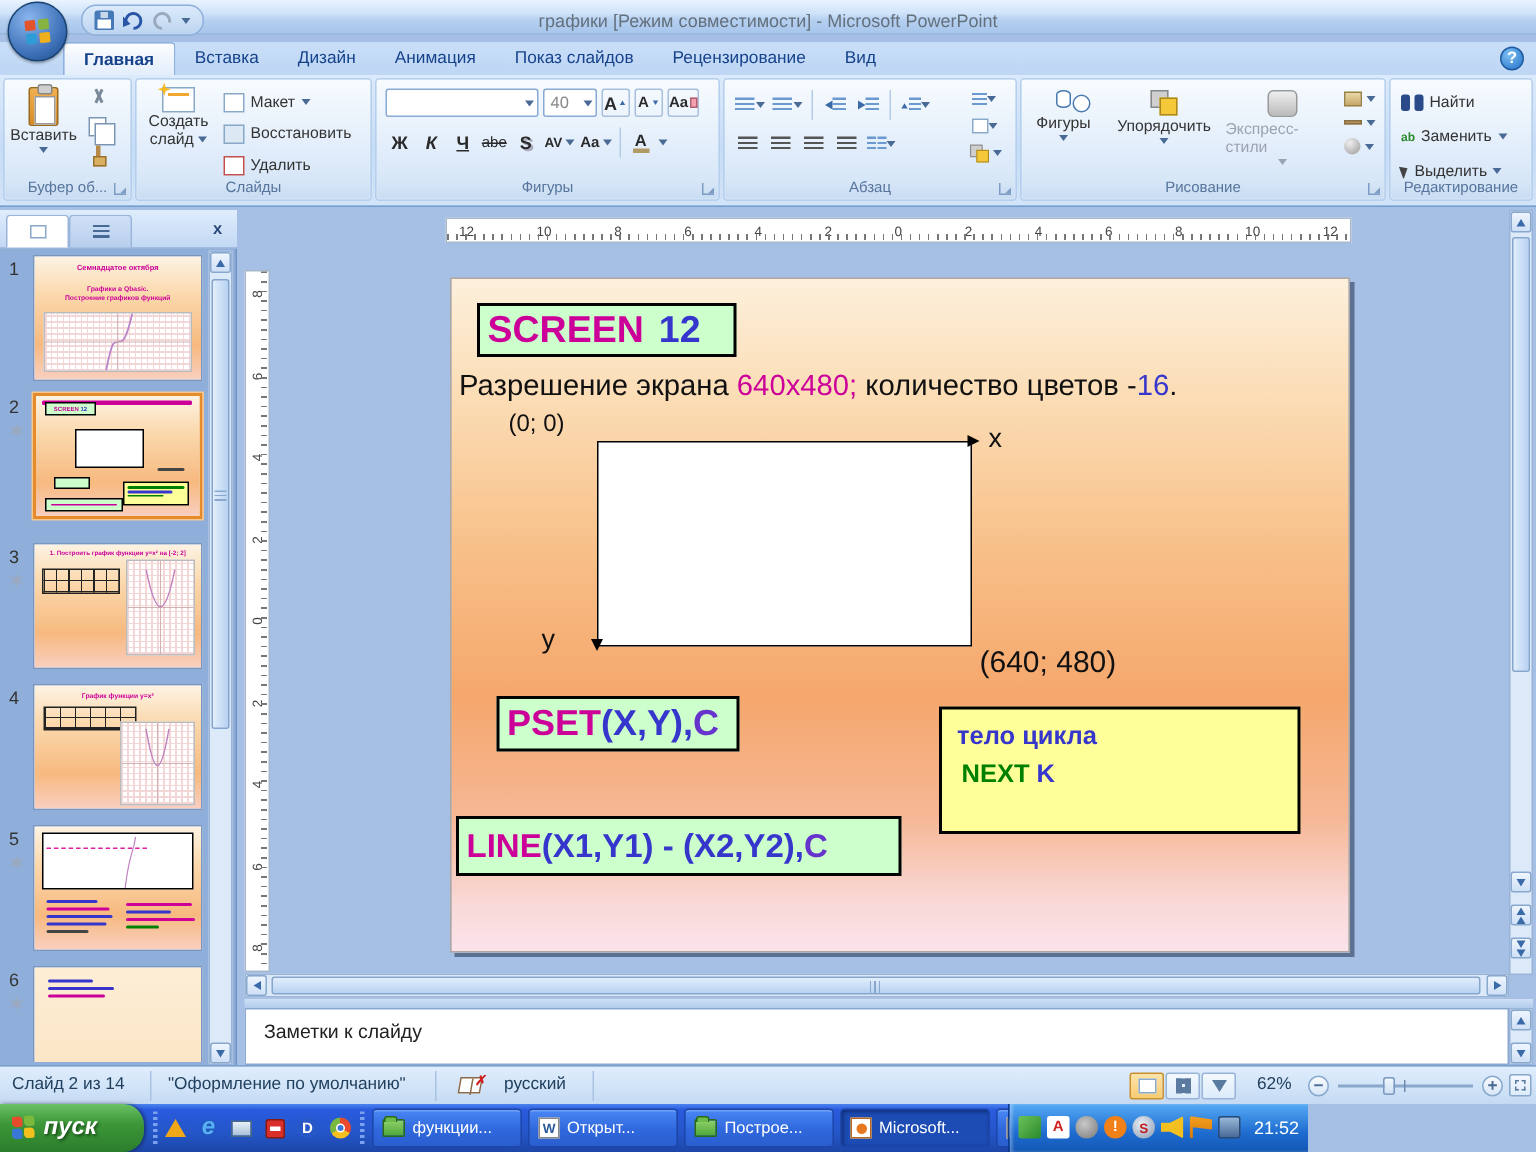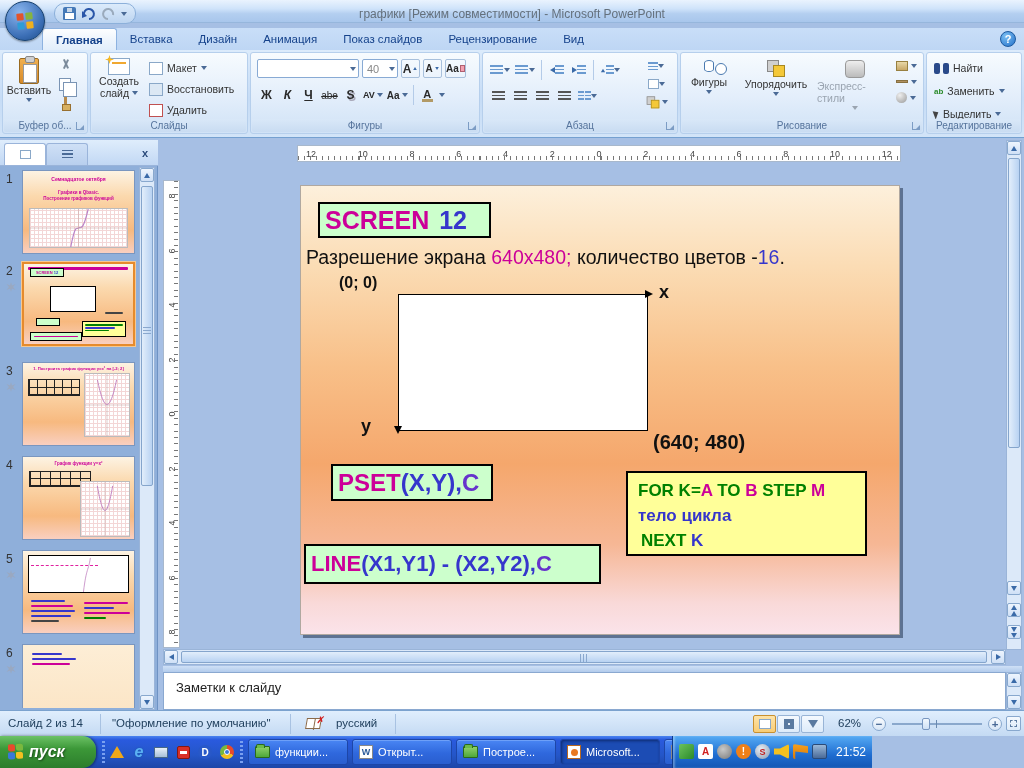--- a/index.html
+++ b/index.html
@@ -83,21 +83,21 @@
 #hruler span{font-size:9px;color:#444}
 #vruler{position:absolute;left:163px;top:180px;width:17px;height:468px;background:#fff;border:1px solid #a8b8cc;display:flex;flex-direction:column;align-items:center;justify-content:space-between;padding:10px 0}
 #vruler:after{content:"";position:absolute;top:0;bottom:0;right:1px;width:4px;background:repeating-linear-gradient(180deg,#777 0 1px,transparent 1px 6.4px)}
 #vruler span{font-size:9px;color:#444;transform:rotate(-90deg)}
 
 #slide{position:absolute;left:300px;top:185px;width:600px;height:450px;background:linear-gradient(180deg,#fdf0dc 0%,#fbdcb4 18%,#f8c089 40%,#f5a76c 62%,#f6b795 80%,#f9d9d8 93%,#fbe3ea 100%);border:1px solid #b0a8a0;box-shadow:3px 3px 0 #5d7292}
 .greenbox{position:absolute;background:#ccffcc;border:2px solid #000;font-weight:bold;display:flex;align-items:center;padding:0 5px;white-space:nowrap}
 .mag{color:#cc0099}.blu{color:#3636cc}.pur{color:#6633cc}.grn{color:#008000}
 #forbox{position:absolute;left:325px;top:285px;width:241px;height:85px;background:#ffff99;border:2px solid #000;font-weight:bold;font-size:17px;padding:5px 0 0 10px;line-height:25px;white-space:nowrap}
 #diagram-rect{position:absolute;left:97px;top:108px;width:250px;height:137px;background:#fff;border:1px solid #000}
-.axlabel{position:absolute;font-weight:bold;color:#111}
+.axlabel{position:absolute;font-weight:normal;color:#111}
 .arr-r{position:absolute;width:0;height:0;border-left:8px solid #000;border-top:4px solid transparent;border-bottom:4px solid transparent}
 .arr-d{position:absolute;width:0;height:0;border-top:8px solid #000;border-left:4px solid transparent;border-right:4px solid transparent}
 
 .sb-v{position:absolute;width:16px;background:#dce9f9;border:1px solid #9ab4d8}
 .sb-h{position:absolute;height:16px;background:#dce9f9;border:1px solid #9ab4d8}
 .sb-btn{position:absolute;width:14px;height:14px;background:linear-gradient(#eef5fe,#cfe0f6);border:1px solid #88a8ce;border-radius:2px;display:flex;align-items:center;justify-content:center}
 .sb-thumb{position:absolute;background:linear-gradient(90deg,#e2eefb,#b8d2f2);border:1px solid #85a5cc;border-radius:2px}
 .sb-thumb.h{background:linear-gradient(#e2eefb,#b8d2f2)}
 .t-up{width:0;height:0;border-left:3.5px solid transparent;border-right:3.5px solid transparent;border-bottom:5px solid #3a6aa8}
 .t-dn{width:0;height:0;border-left:3.5px solid transparent;border-right:3.5px solid transparent;border-top:5px solid #3a6aa8}
@@ -584,21 +584,20 @@
   <div class="axlabel" style="left:60px;top:230px;font-size:18px">y</div>
   <div class="axlabel" style="left:352px;top:245px;font-size:20px">(640; 480)</div>
 
   <div class="greenbox" style="left:30px;top:278px;width:162px;height:37px;font-size:24px">
     <span class="mag">PSET</span>
       <span class="blu">(X,Y),</span>
       <span class="pur">C</span>
   </div>
 
   <div id="forbox">
-    <div><span class="grn">FOR K=</span><span class="mag">A</span><span class="grn"> TO </span><span class="mag">B</span><span class="grn"> STEP </span><span class="mag">M</span></div>
     <div class="blu">тело цикла</div>
     <div><span class="grn" style="padding-left:3px">NEXT </span><span class="blu">K</span></div>
   </div>
 
   <div class="greenbox" style="left:3px;top:358px;width:297px;height:40px;font-size:22px">
     <span class="mag">LINE </span>
       <span class="blu">(X1,Y1) - (X2,Y2),</span>
       <span class="pur">C</span>
   </div>
 </div>

